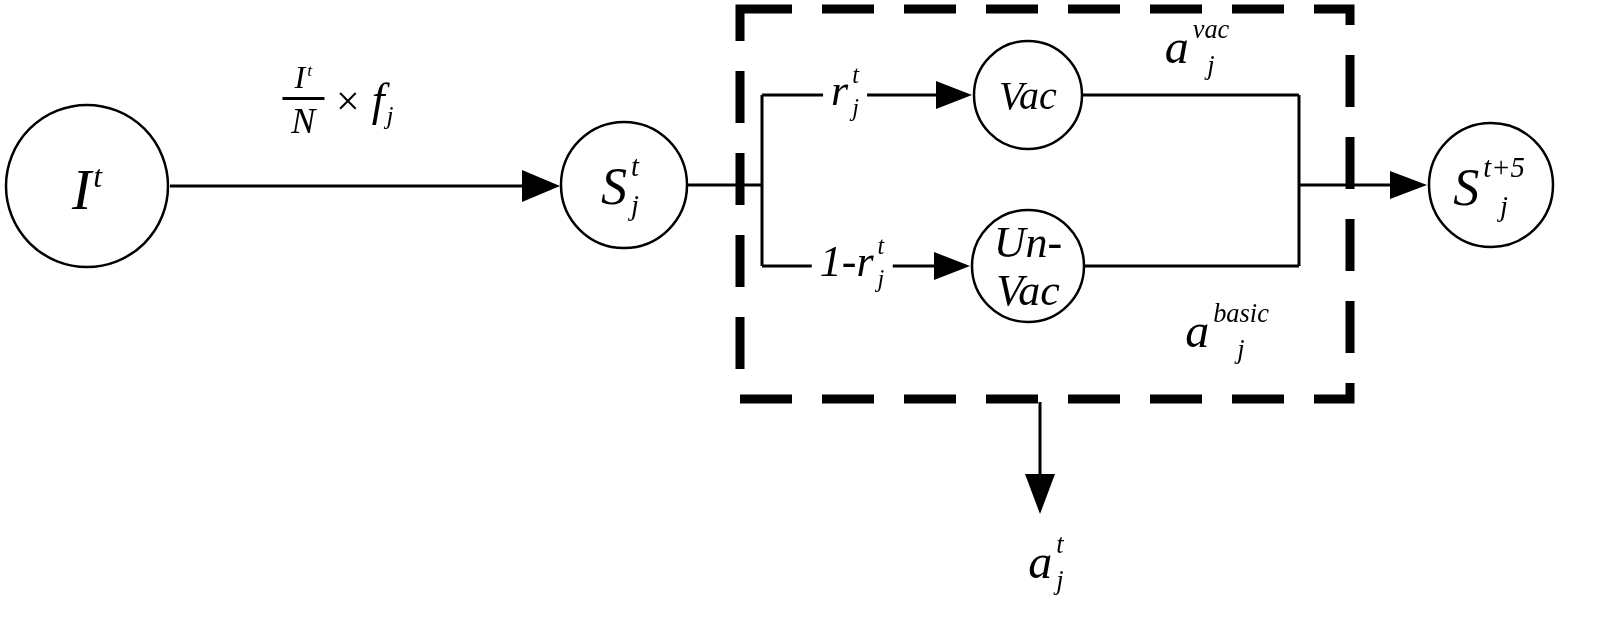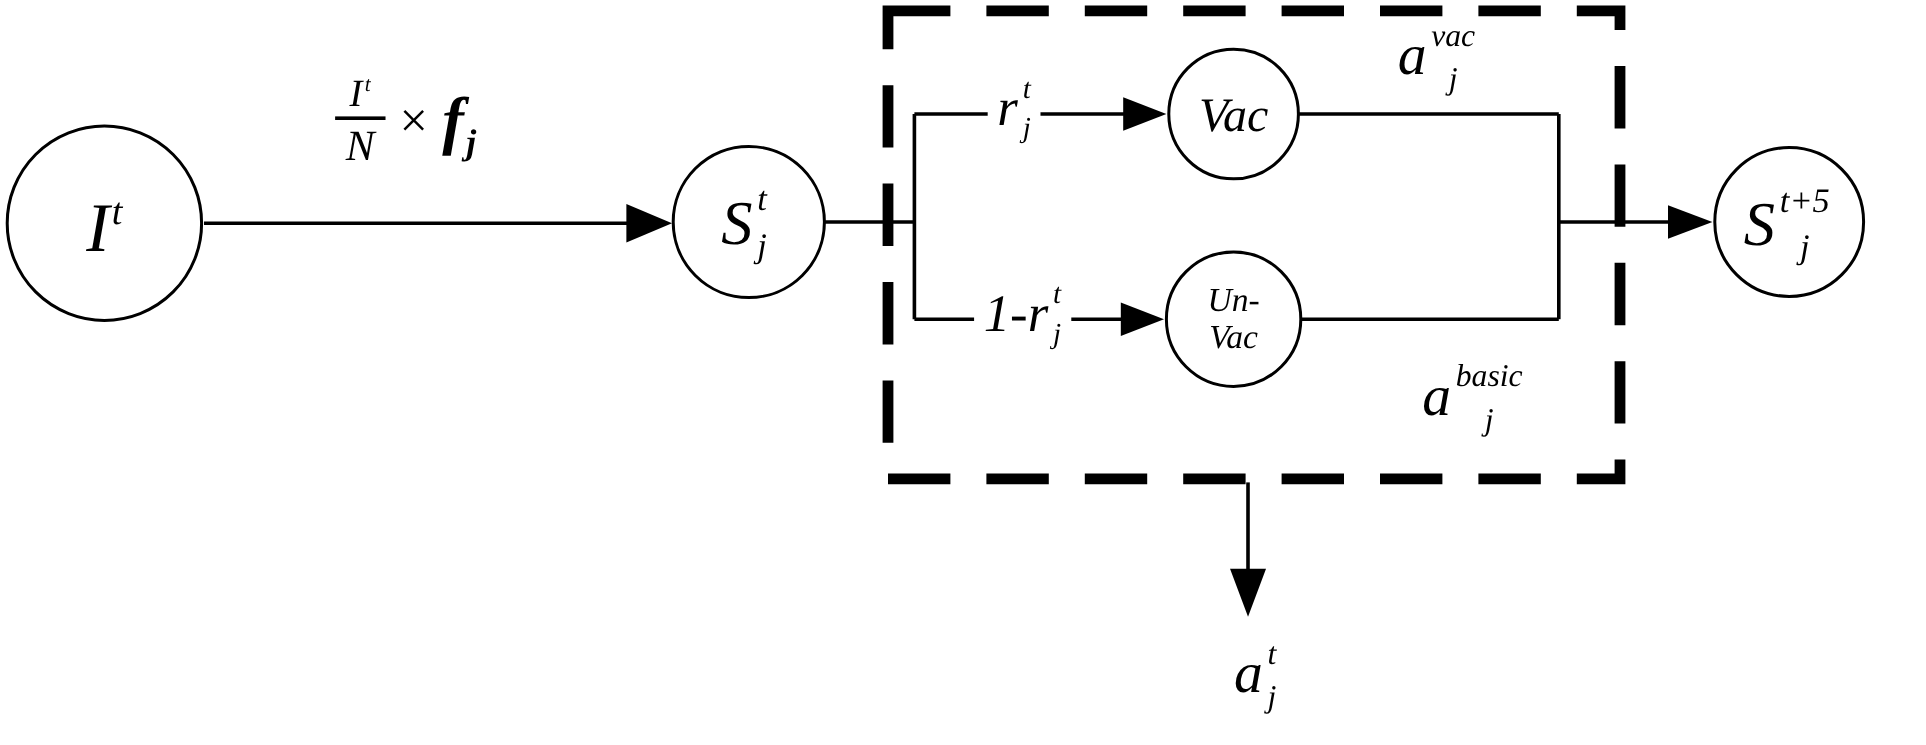--- a/index.html
+++ b/index.html
@@ -26,21 +26,21 @@
     font-size:0.55em;height:2.35em;margin-left:4px;line-height:1;
   }
   .sup-solo{font-size:0.55em;position:relative;top:-0.7em;margin-left:2px;}
   .sub-solo{font-size:0.55em;position:relative;top:0.35em;margin-left:2px;}
   .onLine{background:#ffffff;padding:0 8px;}
   .edge-label{display:flex;align-items:center;gap:12px;}
   .frac{display:inline-flex;flex-direction:column;align-items:center;font-size:32px;}
   .frac .num{padding:0 12px 4px;border-bottom:3px solid #000;}
   .frac .den{padding-top:3px;font-size:36px;}
   .times{font-style:normal;font-size:42px;position:relative;top:1px;}
-  .factor{font-size:54px;font-weight:bold;}
+  .factor{font-size:46px;}
   .two-line span{display:block;}
 </style>
 </head>
 <body>
 
 <div class="canvas">
 
   <svg class="layer" width="1605" height="621" viewBox="0 0 1605 621">
 
     <rect x="740" y="9" width="610" height="390" fill="none" stroke="#000" stroke-width="9" stroke-dasharray="52 30"></rect>
@@ -107,21 +107,21 @@
     <span>1-</span>
     <span>r</span>
     <span class="stack">
       <span class="sup">t</span>
       <span class="sub">j</span>
     </span>
   </div>
 
   <div class="lbl" style="left:1028px;top:96px;font-size:40px;">Vac</div>
 
-  <div class="lbl two-line" style="left:1028px;top:267px;font-size:28px;line-height:1.1;">
+  <div class="lbl two-line" style="left:1028px;top:267px;font-size:44px;line-height:1.1;">
     <span>Un-</span>
     <span>Vac</span>
   </div>
 
   <div class="lbl node-label" style="left:1197px;top:47px;font-size:48px;">
     <span>a</span>
     <span class="stack">
       <span class="sup">vac</span>
       <span class="sub">j</span>
     </span>

